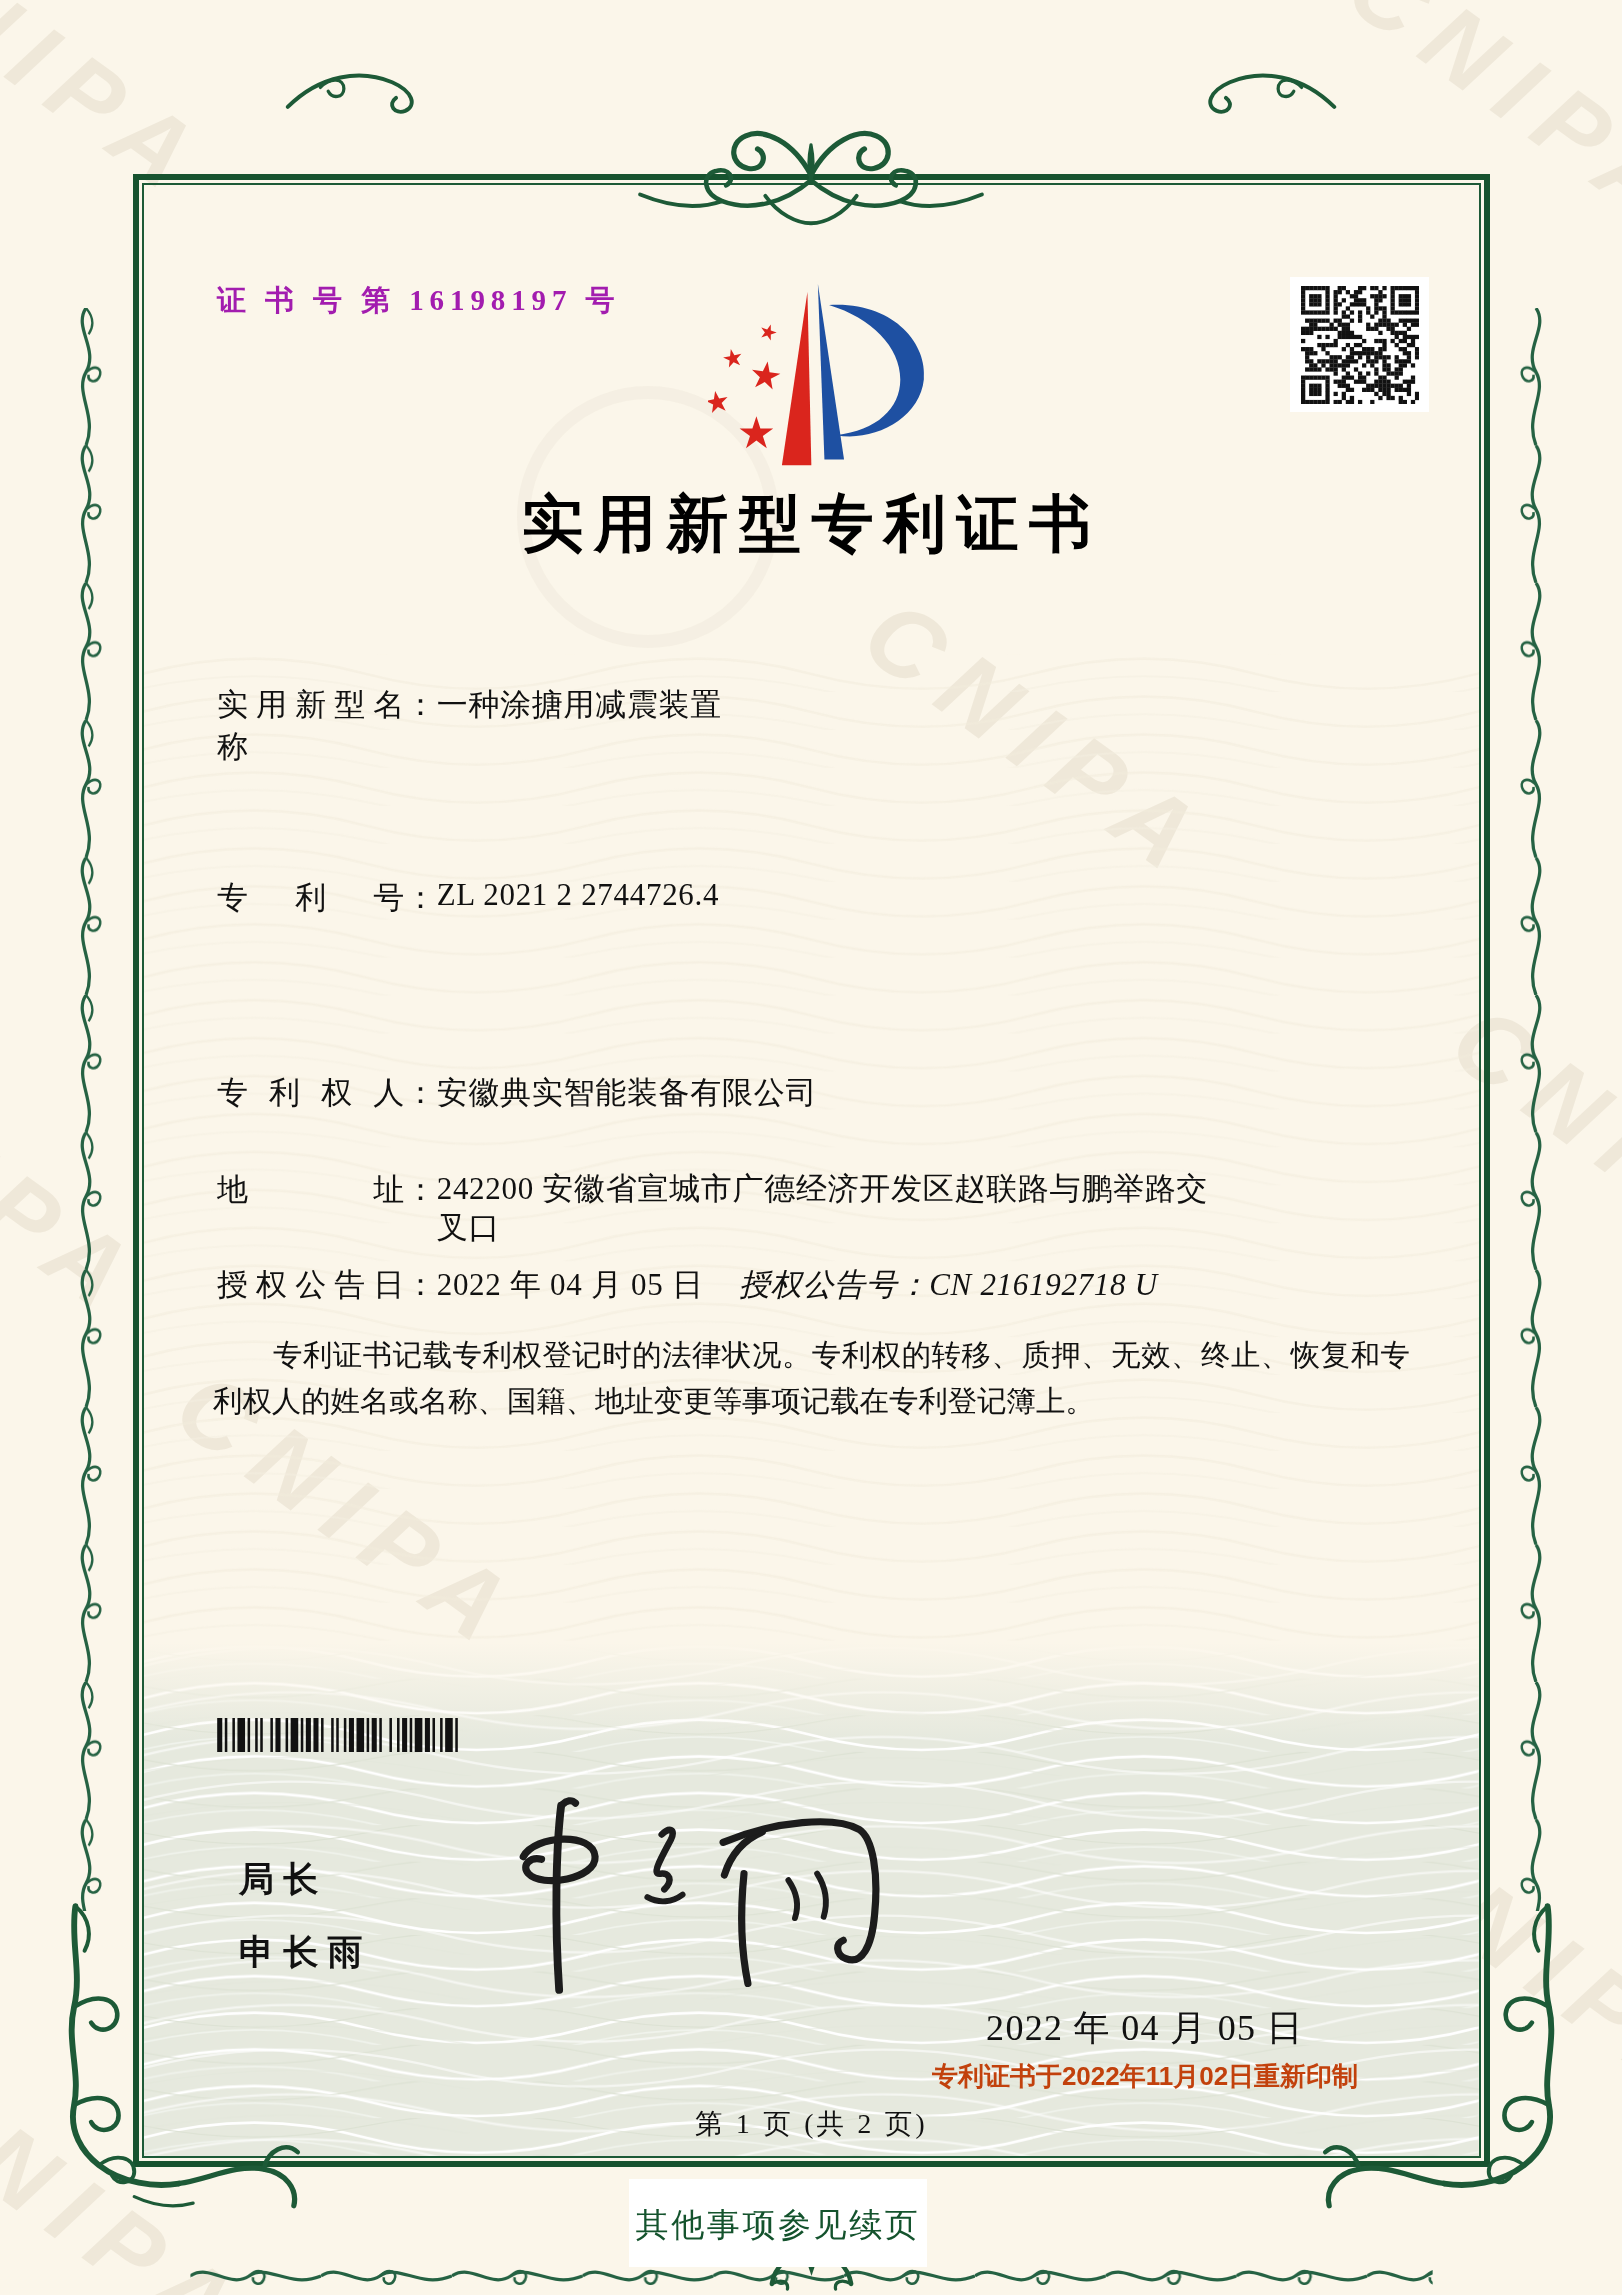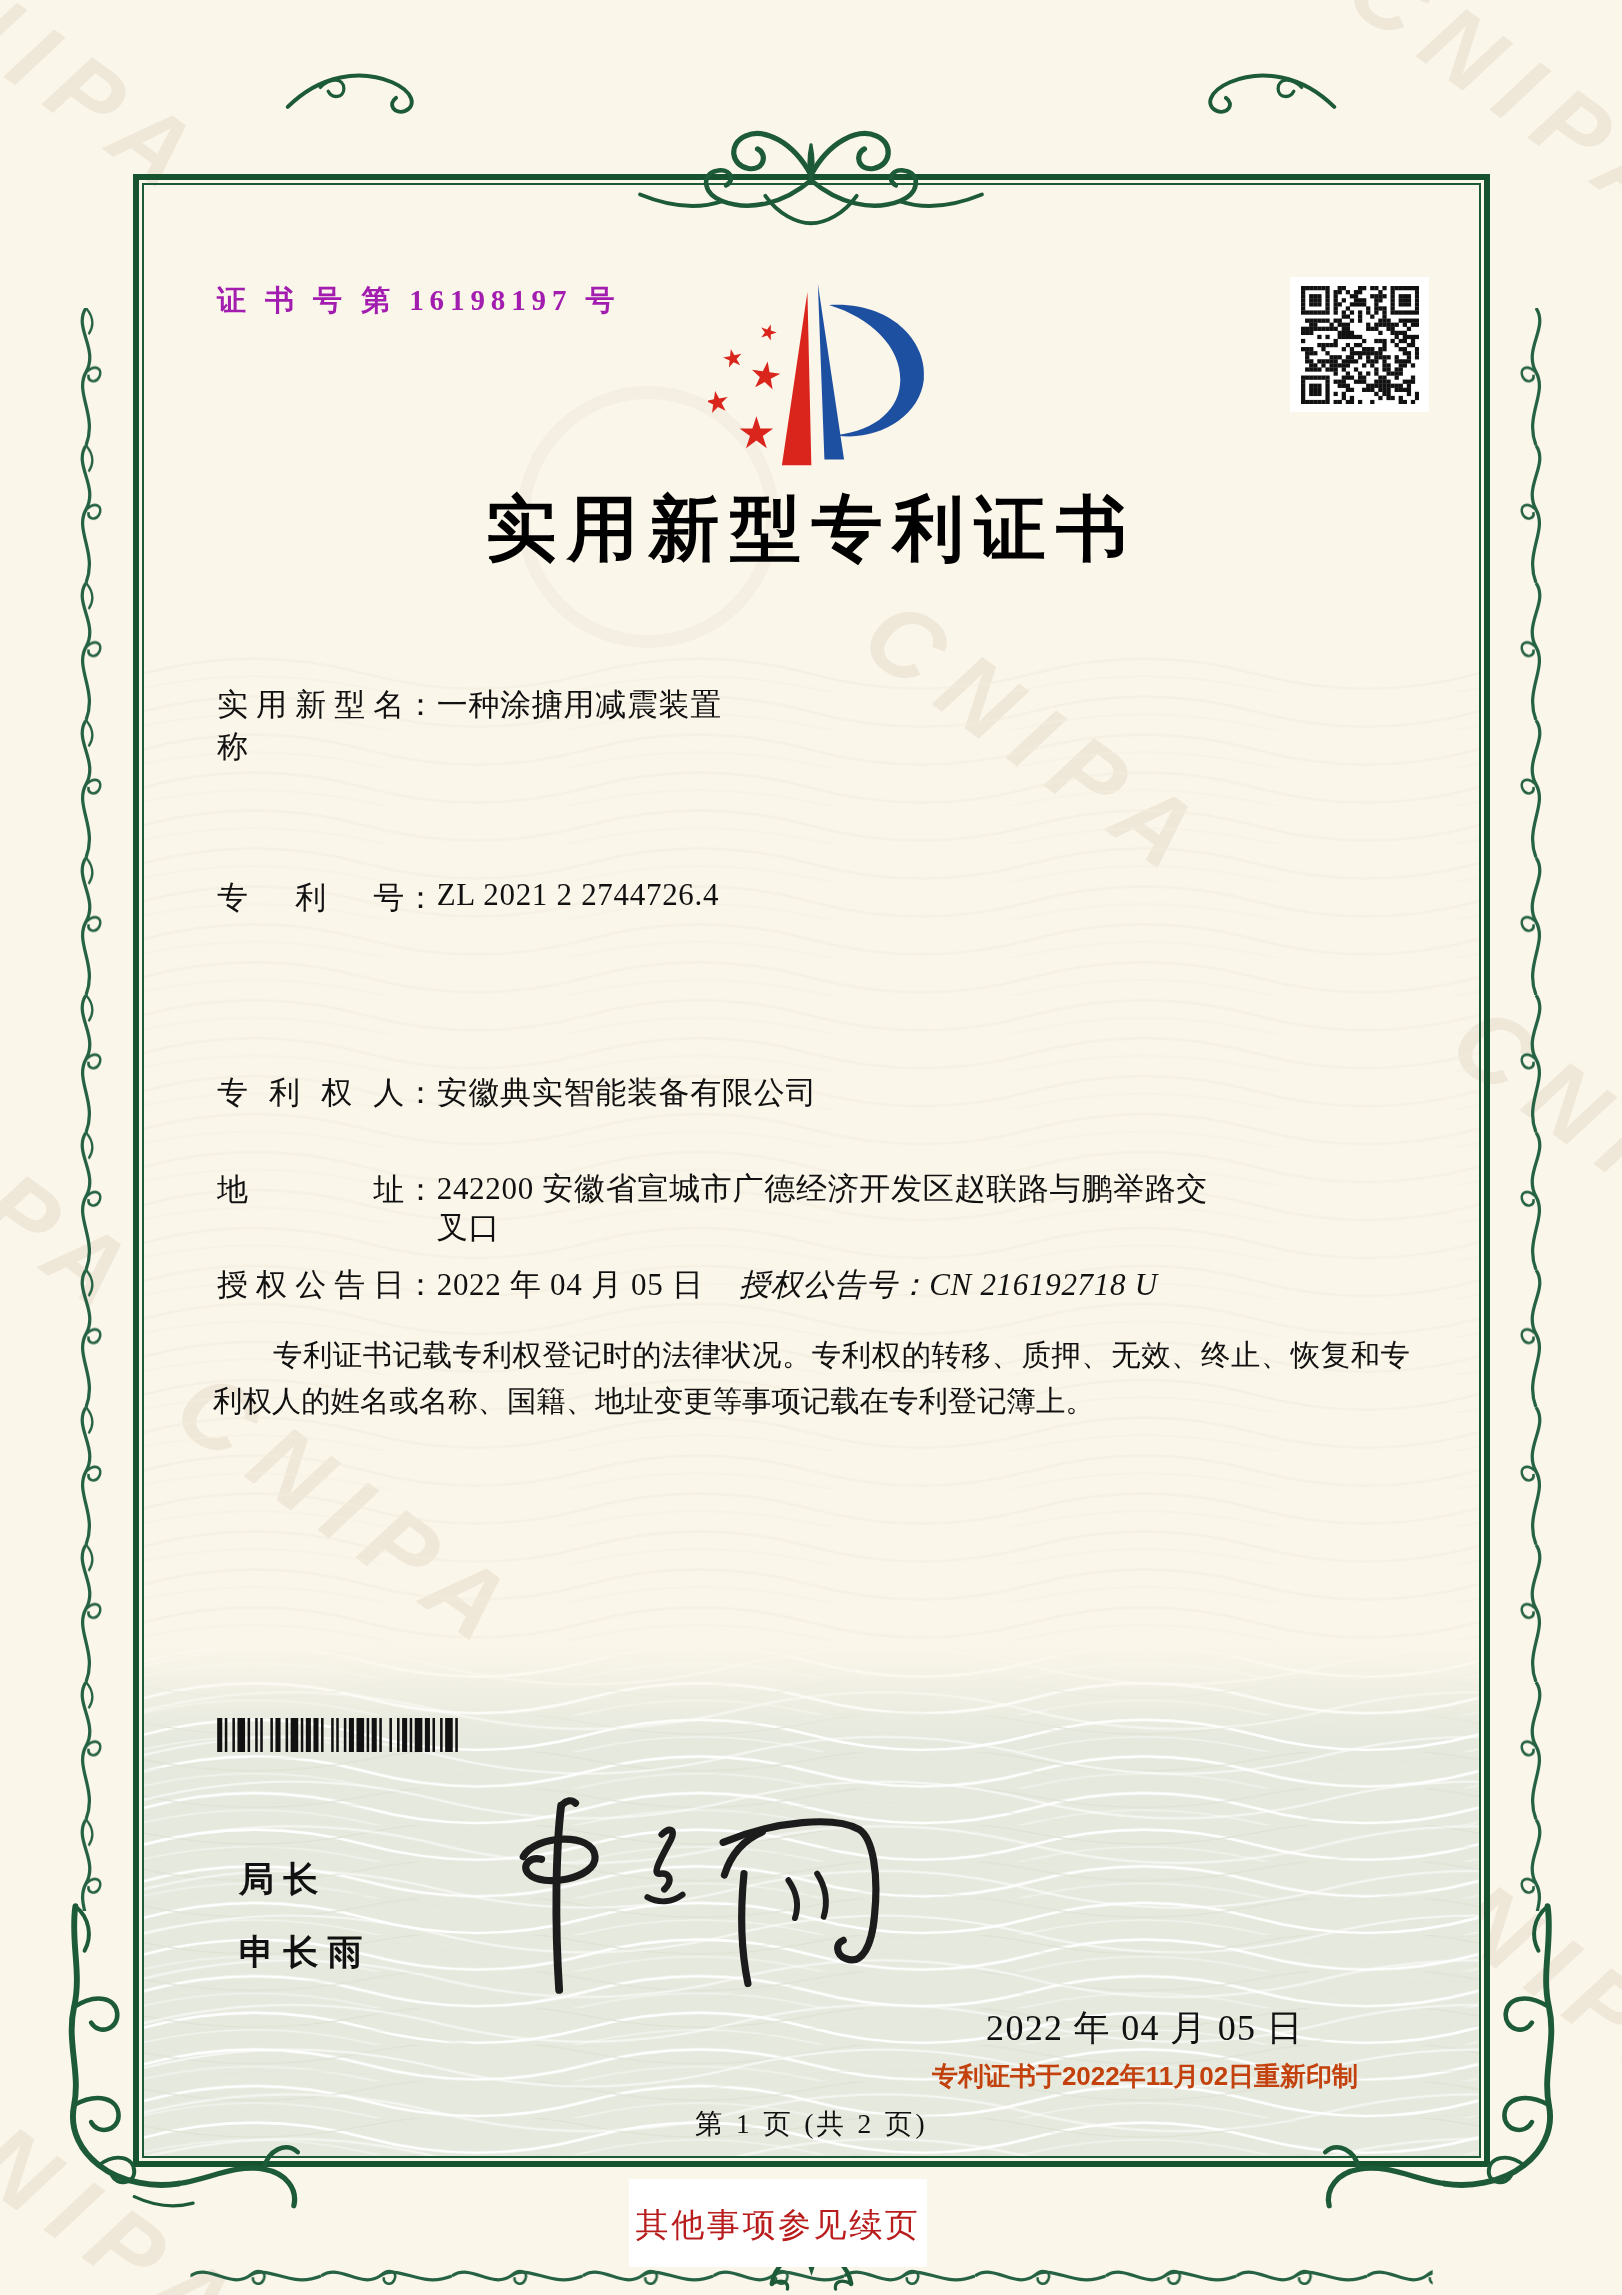--- a/index.html
+++ b/index.html
@@ -20,40 +20,40 @@
   .frame-outer{position:absolute;left:133px;top:174px;width:1357px;height:1993px;
                border:6.5px solid #17532f;box-sizing:border-box;}
   .frame-inner{position:absolute;left:142px;top:183px;width:1339px;height:1975px;
                border:2px solid #1d5a37;box-sizing:border-box;}
 
   .orn{position:absolute;}
 
   
   .certno{position:absolute;left:217px;top:281px;font-size:29px;letter-spacing:5.9px;color:#a21caf;font-weight:bold;}
   .title{position:absolute;left:0;top:482px;width:1623px;text-align:center;
-         font-size:71px;font-weight:bold;letter-spacing:10.5px;color:#000;}
+         font-size:62px;font-weight:bold;letter-spacing:10.5px;color:#000;}
   .frow{position:absolute;left:217px;font-size:31px;color:#111;letter-spacing:0.7px;}
   .flabel{display:inline-block;width:188px;text-align:justify;text-align-last:justify;vertical-align:top;}
   .fcolon{display:inline-block;vertical-align:top;}
   .fval{display:inline-block;vertical-align:top;}
   .addr-val{display:inline-block;width:838px;vertical-align:top;line-height:39px;}
   .addr-line{display:block;}
   .grant-right{position:absolute;left:522px;top:0;font-style:italic;}
   .paras{position:absolute;left:213px;top:1332px;width:1197px;}
   .paras p{margin:0;font-size:29.4px;line-height:46px;text-indent:60px;text-align:justify;color:#111;}
 
   .signer-title{position:absolute;left:239px;top:1856px;font:bold 35px "Liberation Sans","DejaVu Sans",sans-serif;letter-spacing:9.2px;color:#111;}
   .signer-name{position:absolute;left:239px;top:1929px;font:bold 35px "Liberation Sans","DejaVu Sans",sans-serif;letter-spacing:9.2px;color:#111;}
 
   .issue-date{position:absolute;left:903px;top:2004px;width:484px;text-align:center;font-size:36px;letter-spacing:1.3px;color:#111;}
   .reprint{position:absolute;left:903px;top:2059px;width:484px;text-align:center;
            font:bold 26px "Liberation Sans","DejaVu Sans",sans-serif;color:#c2410c;}
   .pageno{position:absolute;left:0;top:2106px;width:1623px;text-align:center;font-size:27.5px;letter-spacing:3.3px;color:#111;}
   .footband{position:absolute;left:629px;top:2179px;width:298px;height:88px;background:#ffffff;}
-  .footnote{position:absolute;left:0;top:23.6px;width:298px;text-align:center;font-size:33px;letter-spacing:2.6px;color:#b91c1c;}
+  .footnote{position:absolute;left:0;top:23.6px;width:298px;text-align:center;font-size:33px;letter-spacing:2.6px;color:#14532d;}
 
   .qrbox{position:absolute;left:1290px;top:277px;width:139px;height:135px;background:#ffffff;}
   .logo{position:absolute;left:708px;top:280px;}
   .barcode{position:absolute;left:217px;top:1718px;}
   .sig{position:absolute;left:494px;top:1794px;}
 </style>
 </head>
 <body>
 
 <div id="page">

